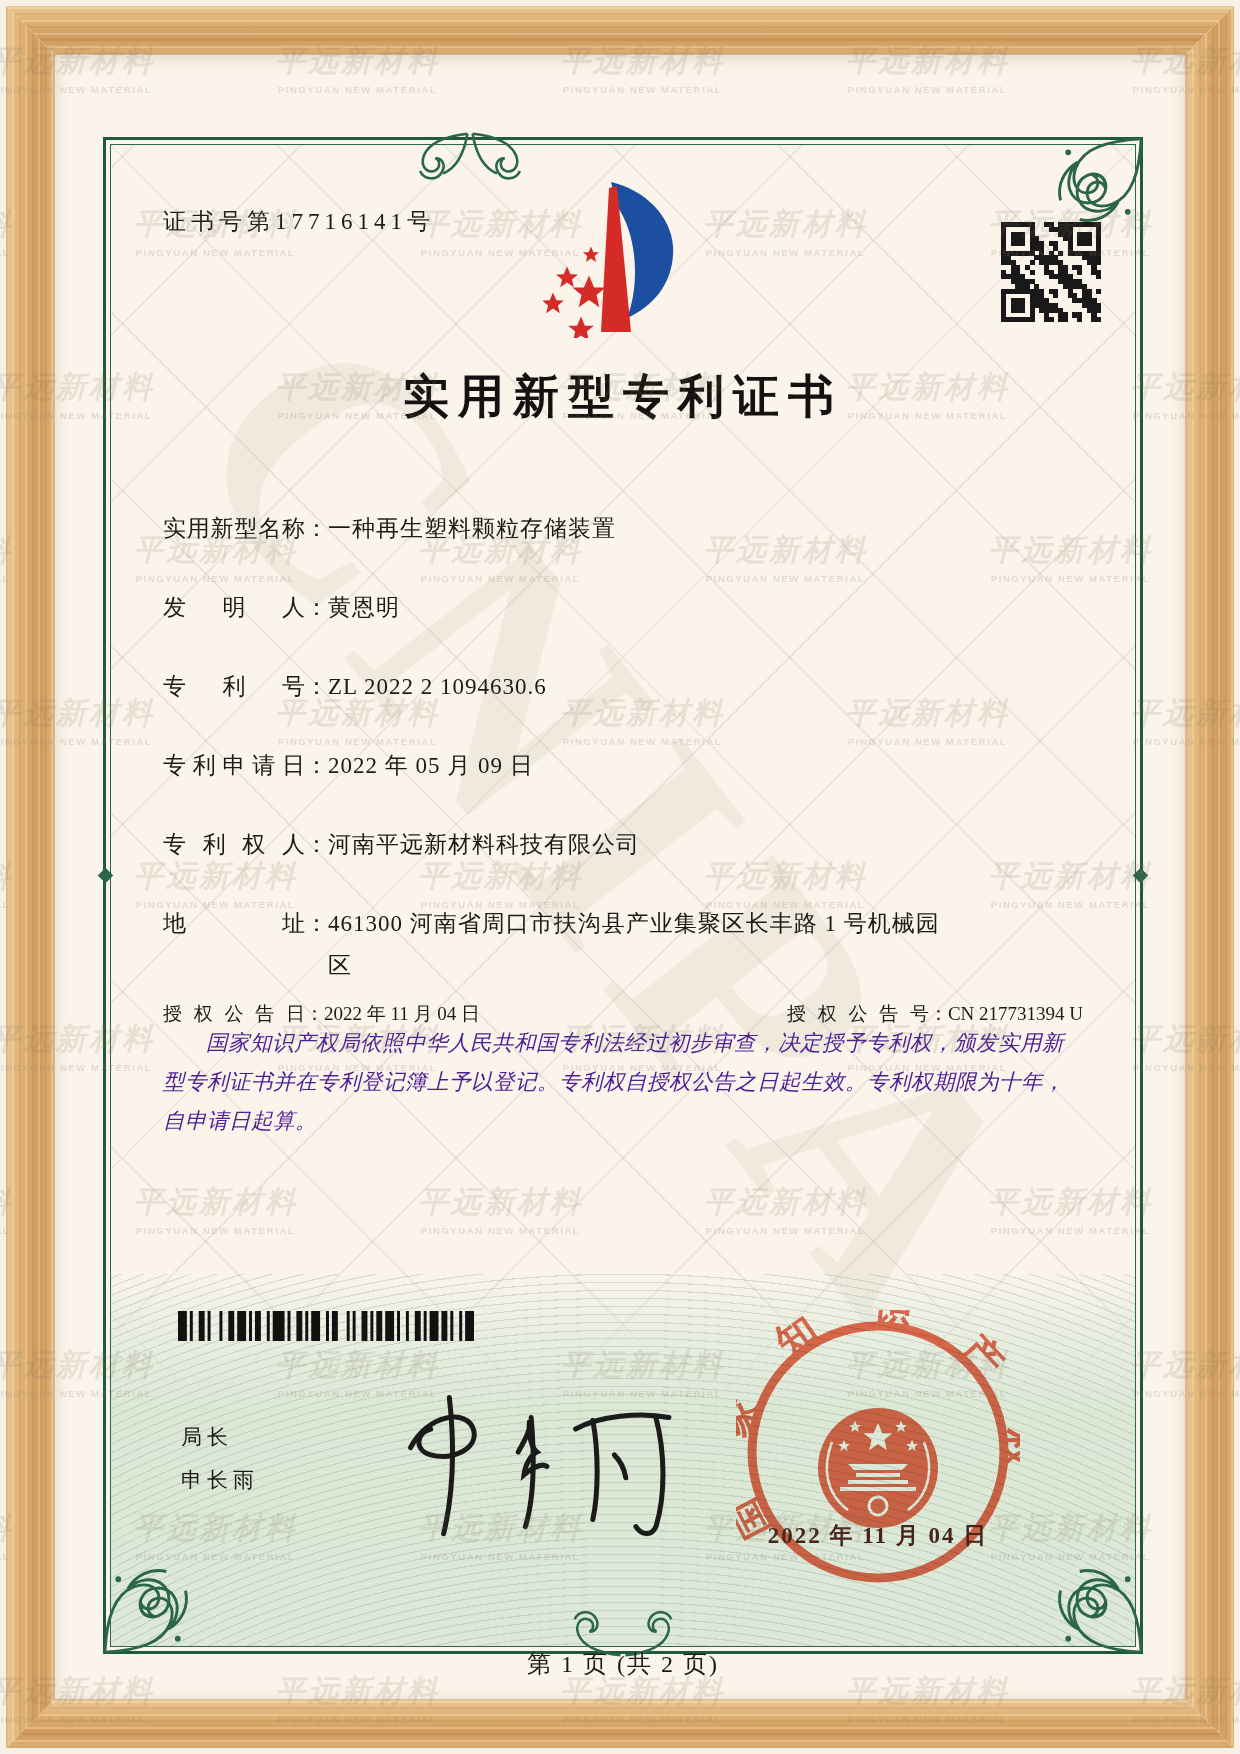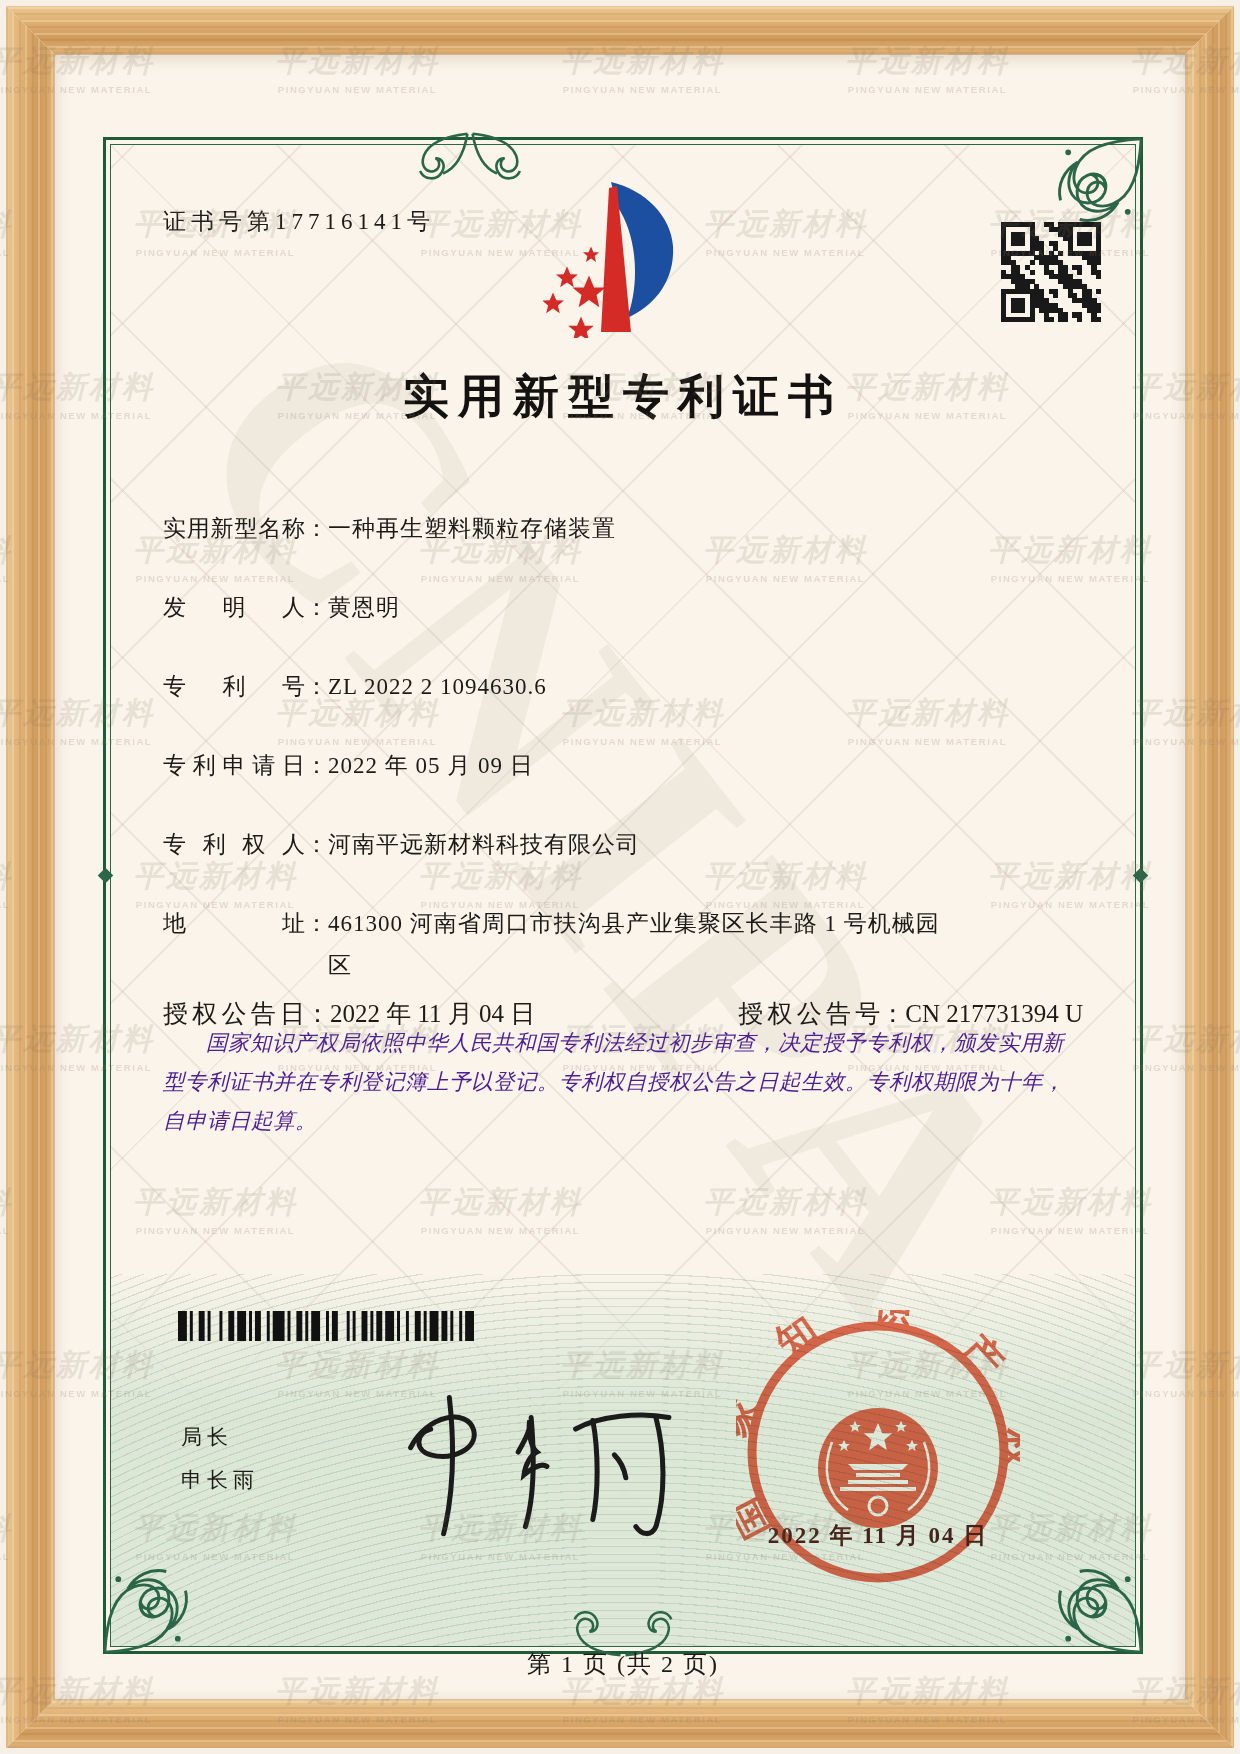--- a/index.html
+++ b/index.html
@@ -61,21 +61,21 @@
   .title{position:absolute;left:0;right:0;top:226px;z-index:2;text-align:center;
          font-size:46px;font-weight:700;letter-spacing:9px;color:#141210;}
 
   .fields{position:absolute;left:57px;right:57px;top:368px;z-index:2;}
   .field-row{display:flex;align-items:flex-start;font-size:23px;line-height:42px;margin-bottom:37px;}
   .field-row:nth-child(6){margin-bottom:6px;}
   .f-label{flex:0 0 142px;width:142px;text-align:justify;text-align-last:justify;}
   .f-colon{flex:0 0 18px;}
   .f-value{flex:1;letter-spacing:1px;}
   .f-value.addr{max-width:612px;}
-  .grant-row{display:flex;font-size:25px;line-height:42px;gap:44px;}
+  .grant-row{display:flex;font-size:19px;line-height:42px;gap:44px;}
   .grant-left{display:flex;}
   .grant-right{display:flex;margin-left:auto;}
 
   .paras{position:absolute;left:57px;right:55px;top:884px;z-index:2;
          font-size:21.5px;line-height:1.82;font-style:italic;color:#4c1d95;}
   .paras p{margin:0;text-indent:2em;letter-spacing:0.5px;}
 
   .barcode{position:absolute;left:72px;top:1171px;z-index:2;}
   .signer{position:absolute;left:75px;top:1286px;z-index:2;font-family:"Liberation Sans","DejaVu Sans",sans-serif;}
   .signer div{font-size:21px;letter-spacing:5px;line-height:1;}

